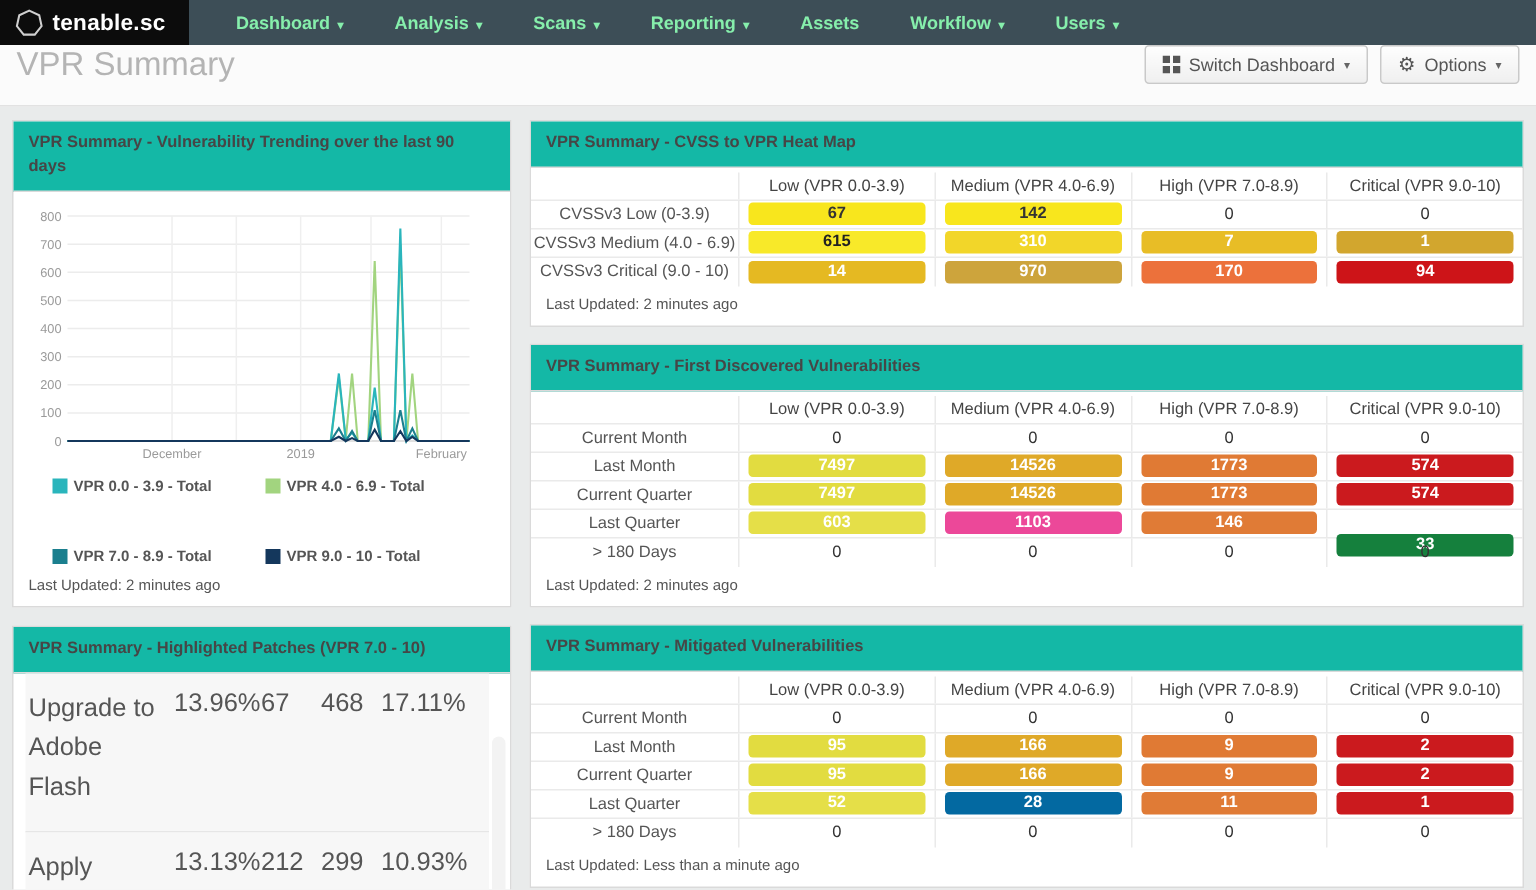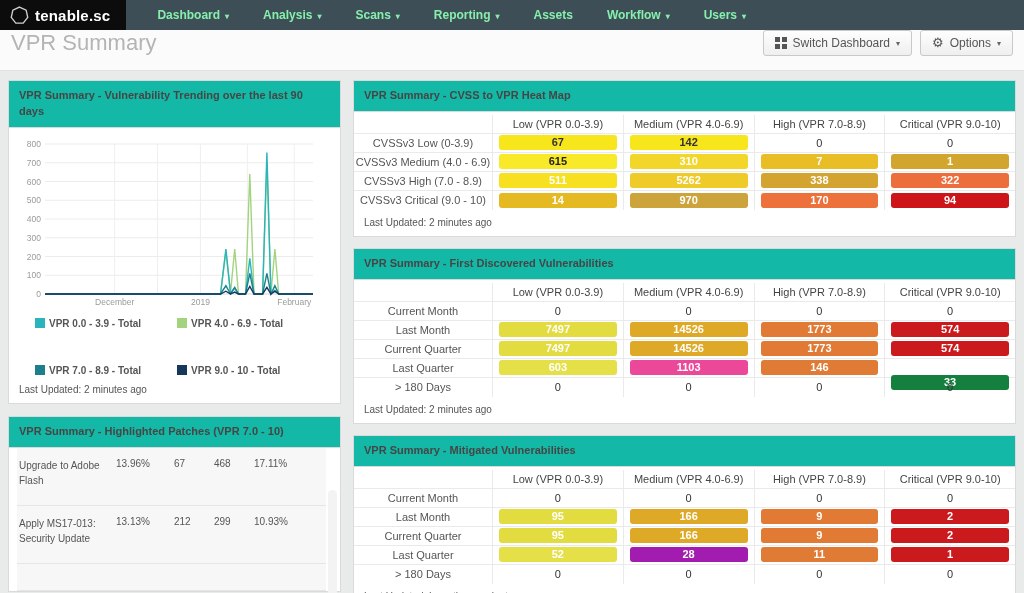--- a/index.html
+++ b/index.html
@@ -52,21 +52,21 @@
              border-left: 1px solid #eaeaea; padding: 0 6px; height: 100%;
              display: flex; align-items: center; justify-content: center; }
   .hm-cell.hdr { color: #444; font-size: 11px; }
   .hm-bar { width: 100%; height: 15px; line-height: 15px; border-radius: 3px; font-size: 11px;
             font-weight: bold; text-align: center; cursor: pointer; }
 
   
   .patches-body { position: relative; padding: 0 14px 0 8px; }
   .p-row { display: flex; align-items: flex-start; }
   .p-head { padding: 11px 2px 10px; border-bottom: 1px solid #dcdcdc; font-size: 11.5px; color: #444; }
-  .p-data { padding: 10px 2px 16px; border-bottom: 1px solid #e6e6e6; font-size: 10px; color: #555;
+  .p-data { padding: 10px 2px 16px; border-bottom: 1px solid #e6e6e6; font-size: 17px; color: #555;
             background: #f7f7f7; cursor: pointer; }
   .p-c0 { width: 97px; flex: 0 0 97px; padding-right: 6px; line-height: 1.55; }
   .p-c1 { width: 58px; flex: 0 0 58px; }
   .p-c2 { width: 40px; flex: 0 0 40px; }
   .p-c3 { width: 40px; flex: 0 0 40px; }
   .p-c4 { flex: 1; }
   .scrollbar { position: absolute; right: 3px; top: 42px; bottom: -140px; width: 9px;
                background: #f3f3f3; border-radius: 5px; }
 </style>
 </head>
@@ -248,35 +248,20 @@
               <div class="hm-bar" style="background: rgb(242, 214, 41); color: rgb(255, 255, 255);">310</div>
             </div>
             <div class="hm-cell">
               <div class="hm-bar" style="background: rgb(232, 189, 38); color: rgb(255, 255, 255);">7</div>
             </div>
             <div class="hm-cell">
               <div class="hm-bar" style="background: rgb(210, 166, 46); color: rgb(255, 255, 255);">1</div>
             </div>
           </div>
           <div class="hm-row">
-            <div class="hm-label">CVSSv3 High (7.0 - 8.9)</div>
-            <div class="hm-cell">
-              <div class="hm-bar" style="background: rgb(246, 224, 31); color: rgb(255, 255, 255);">511</div>
-            </div>
-            <div class="hm-cell">
-              <div class="hm-bar" style="background: rgb(238, 203, 41); color: rgb(255, 255, 255);">5262</div>
-            </div>
-            <div class="hm-cell">
-              <div class="hm-bar" style="background: rgb(211, 164, 47); color: rgb(255, 255, 255);">338</div>
-            </div>
-            <div class="hm-cell">
-              <div class="hm-bar" style="background: rgb(236, 110, 61); color: rgb(255, 255, 255);">322</div>
-            </div>
-          </div>
-          <div class="hm-row">
             <div class="hm-label">CVSSv3 Critical (9.0 - 10)</div>
             <div class="hm-cell">
               <div class="hm-bar" style="background: rgb(229, 185, 34); color: rgb(255, 255, 255);">14</div>
             </div>
             <div class="hm-cell">
               <div class="hm-bar" style="background: rgb(205, 164, 60); color: rgb(255, 255, 255);">970</div>
             </div>
             <div class="hm-cell">
               <div class="hm-bar" style="background: rgb(236, 113, 59); color: rgb(255, 255, 255);">170</div>
             </div>
@@ -405,21 +390,21 @@
             <div class="hm-cell">
               <div class="hm-bar" style="background: rgb(203, 26, 30); color: rgb(255, 255, 255);">2</div>
             </div>
           </div>
           <div class="hm-row">
             <div class="hm-label">Last Quarter</div>
             <div class="hm-cell">
               <div class="hm-bar" style="background: rgb(229, 223, 72); color: rgb(255, 255, 255);">52</div>
             </div>
             <div class="hm-cell">
-              <div class="hm-bar" style="background: #a21caf; color: rgb(255, 255, 255);">28</div>
+              <div class="hm-bar" style="background: #0369a1; color: rgb(255, 255, 255);">28</div>
             </div>
             <div class="hm-cell">
               <div class="hm-bar" style="background: rgb(224, 123, 54); color: rgb(255, 255, 255);">11</div>
             </div>
             <div class="hm-cell">
               <div class="hm-bar" style="background: rgb(203, 26, 30); color: rgb(255, 255, 255);">1</div>
             </div>
           </div>
           <div class="hm-row">
             <div class="hm-label">&gt; 180 Days</div>

